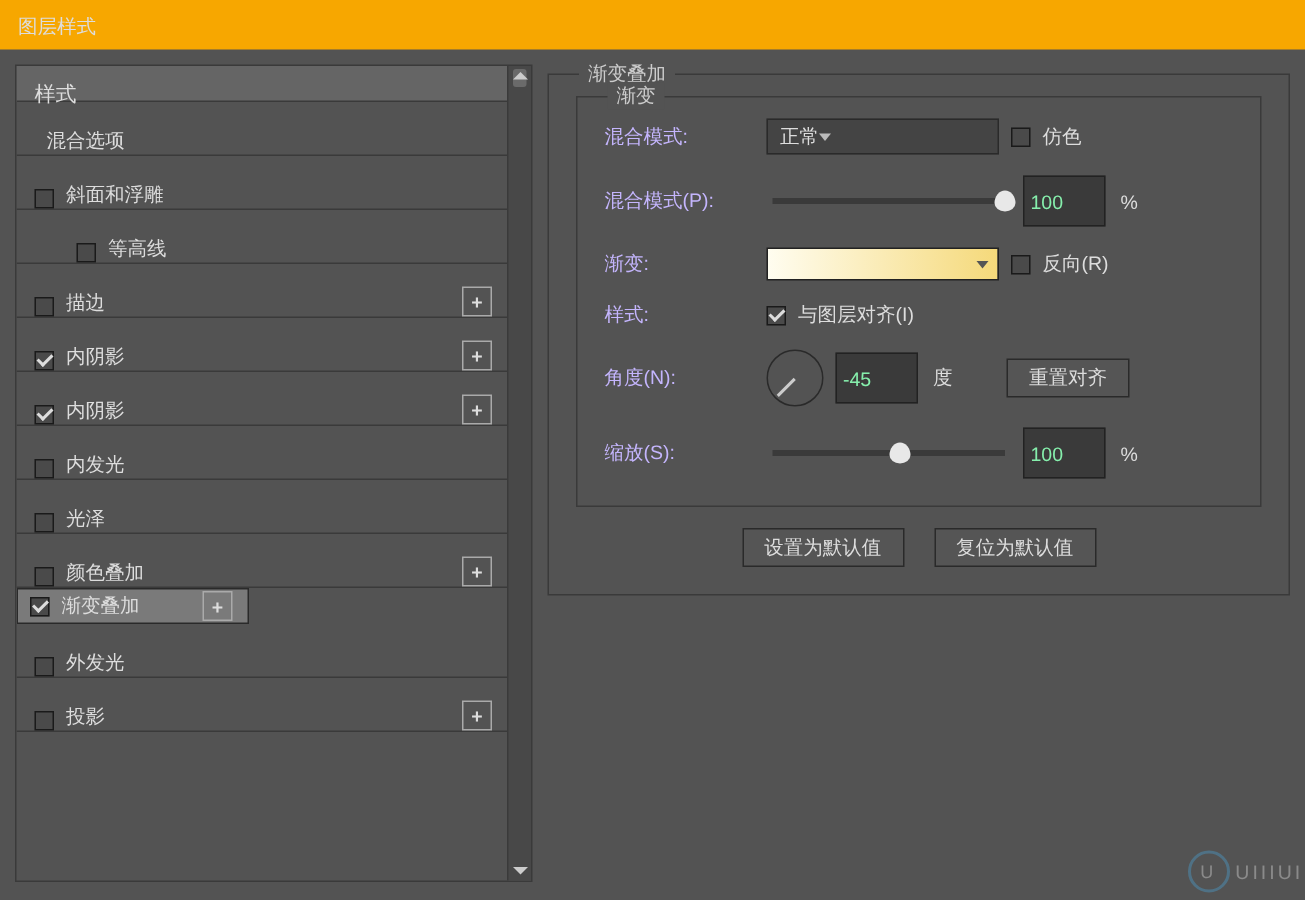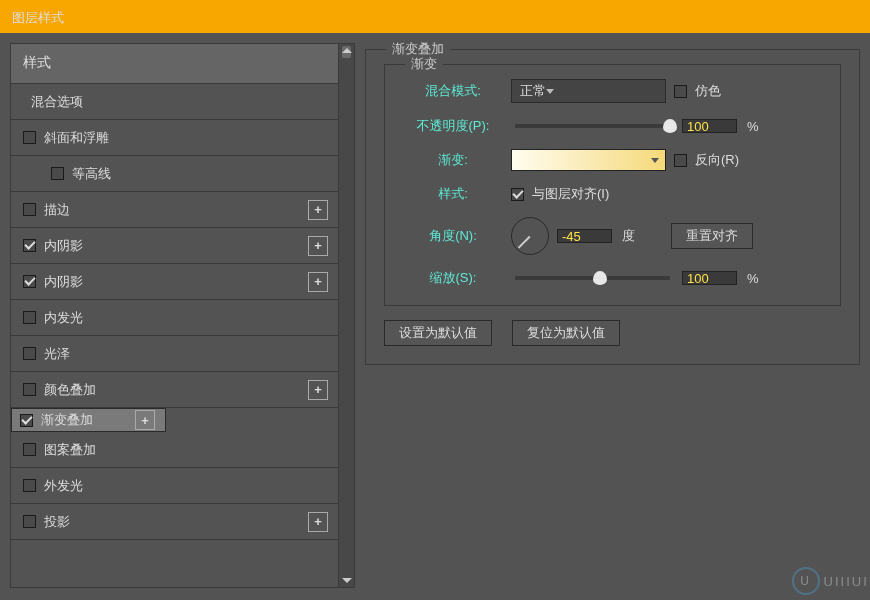--- a/index.html
+++ b/index.html
@@ -1,53 +1,53 @@
 <!DOCTYPE html>
 <html><head>
 <meta charset="utf-8">
 <style>
 *{box-sizing:border-box;margin:0;padding:0;font-family:"Microsoft YaHei","PingFang SC",sans-serif;font-size:13px;color:#ddd;-webkit-user-select:none;user-select:none}
 body{background:#535353;width:870px;height:600px;overflow:hidden}
 .titlebar{background:#f7a700;height:33px;line-height:35px;padding-left:12px;color:#000;font-size:14px}
 .content{display:flex;padding:10px;gap:10px;height:565px}
 .sidebar{width:345px;background:#535353;border:1px solid #3a3a3a;position:relative;display:flex}
 .sidelist{flex:1;overflow:hidden}
-.sidehead{background:#656565;height:40px;line-height:36px;padding-left:12px;border-bottom:1px solid #3a3a3a;font-size:14px}
-.siderow{height:36px;display:flex;align-items:center;padding-left:12px;border-bottom:1px solid #3a3a3a;gap:8px;cursor:pointer;position:relative}
+.sidehead{background:#656565;height:24px;line-height:36px;padding-left:12px;border-bottom:1px solid #3a3a3a;font-size:14px}
+.siderow{height:36px;display:flex;align-items:flex-end;padding-left:12px;border-bottom:1px solid #3a3a3a;gap:8px;cursor:pointer;position:relative}
 .siderow.sel{background:#7a7a7a}
 .siderow.nochk{padding-left:20px}
 .siderow.sub{padding-left:40px}
 .chk{width:13px;height:13px;border:1px solid #1a1a1a;background:#4a4a4a;display:inline-flex;align-items:center;justify-content:center;flex-shrink:0}
 .chk.on{background:#4a4a4a}
 .chk.on::after{content:"";width:8px;height:4px;border-left:2px solid #ddd;border-bottom:2px solid #ddd;transform:rotate(-45deg);margin-top:-3px}
 .plus{position:absolute;right:10px;width:20px;height:20px;border:1px solid #aaa;display:flex;align-items:center;justify-content:center;font-weight:bold;color:#ddd}
 .sidescroll{width:16px;background:#484848;border-left:1px solid #3a3a3a;position:relative}
 .sidescroll::before{content:"";position:absolute;top:2px;left:3px;right:3px;height:12px;background:#6a6a6a;border-radius:2px}
 .sidescroll .arrow{position:absolute;left:3px;width:0;height:0;border-left:5px solid transparent;border-right:5px solid transparent}
 .sidescroll .arrow.up{top:4px;border-bottom:5px solid #ccc}
 .sidescroll .arrow.down{bottom:4px;border-top:5px solid #ccc}
 .mainpanel{flex:1;display:flex;flex-direction:column;gap:10px}
 .group{border:1px solid #3a3a3a;padding:14px 18px 18px;position:relative;margin-top:6px}
 .group-lbl{position:absolute;top:-10px;left:20px;background:#535353;padding:0 6px;color:#ccc}
 .group.inner{margin-top:0}
 .frow{display:flex;align-items:center;margin-bottom:14px;gap:8px}
 .frow:last-child{margin-bottom:0}
-.flabel{width:100px;text-align:center;color:#5eead4;flex-shrink:0}
+.flabel{width:100px;text-align:left;color:#c4b5fd;flex-shrink:0}
 .sel{background:#444;border:1px solid #2a2a2a;height:24px;width:155px;display:flex;align-items:center;justify-content:flex-start;padding:0 6px 0 8px;cursor:pointer}
 .sel .caret{width:0;height:0;border-left:4px solid transparent;border-right:4px solid transparent;border-top:5px solid #bbb}
 .slider{flex:1;height:4px;background:#3a3a3a;position:relative;margin:0 4px;min-width:120px;max-width:155px}
 .slider .thumb{position:absolute;top:-5px;width:14px;height:14px;background:#e8e8e8;border-radius:50% 50% 50% 50%/60% 60% 40% 40%;transform:translateX(-50%)}
-.ninput{background:#3a3a3a;border:1px solid #222;height:14px;width:55px;padding:0 4px;color:#fde047}
+.ninput{background:#3a3a3a;border:1px solid #222;height:34px;width:55px;padding:0 4px;color:#86efac}
 .unit{margin-left:2px}
 .grad{width:155px;height:22px;background:linear-gradient(to right,#fffdf0,#f5d97a);border:1px solid #222;display:flex;align-items:center;justify-content:flex-end;padding-right:6px;cursor:pointer}
 .grad .caret{width:0;height:0;border-left:4px solid transparent;border-right:4px solid transparent;border-top:5px solid #555}
 .dial{width:38px;height:38px;border:1px solid #2a2a2a;border-radius:50%;background:#535353;position:relative;flex-shrink:0}
 .dial .needle{position:absolute;width:16px;height:1.5px;background:#ccc;top:50%;left:50%;transform-origin:0 50%;transform:rotate(135deg)}
 .btn{background:#555;border:1px solid #2a2a2a;height:26px;padding:0 14px;display:inline-flex;align-items:center;cursor:pointer}
-.btnrow{display:flex;gap:20px;justify-content:flex-start}
+.btnrow{display:flex;gap:20px;justify-content:center}
 .watermark{position:absolute;right:-10px;bottom:5px;opacity:.4;color:#4aa0d0;font-size:18px;letter-spacing:2px;display:flex;align-items:center;gap:4px}
 .watermark .ring{width:28px;height:28px;border:2px solid #4aa0d0;border-radius:50%;display:inline-flex;align-items:center;justify-content:center;font-size:12px}
 </style>
 </head>
 <body>
 
 <div class="titlebar">
   <span>图层样式</span>
 </div>
 
@@ -95,24 +95,20 @@
             <span>颜色叠加</span>
             <span class="plus">+</span>
           </div>
           <div class="siderow sel">
             <span class="chk on"></span>
             <span>渐变叠加</span>
             <span class="plus">+</span>
           </div>
           <div class="siderow">
             <span class="chk"></span>
-            <span>图案叠加</span>
-          </div>
-          <div class="siderow">
-            <span class="chk"></span>
             <span>外发光</span>
           </div>
           <div class="siderow">
             <span class="chk"></span>
             <span>投影</span>
             <span class="plus">+</span>
           </div>
         </div>
     </div>
     <div class="sidescroll">
@@ -131,21 +127,21 @@
           <span class="flabel">混合模式:</span>
           <div class="sel">
             <span>正常</span>
             <span class="caret"></span>
           </div>
           <span class="chk"></span>
           <span>仿色</span>
         </div>
 
         <div class="frow">
-          <span class="flabel">不透明度(P):</span>
+          <span class="flabel">混合模式(P):</span>
           <div class="slider">
               <span class="thumb" style="left:100%"></span>
             </div>
           <input class="ninput" value="100" style="">
           <span class="unit">%</span>
         </div>
 
         <div class="frow">
           <span class="flabel">渐变:</span>
           <div class="grad">

